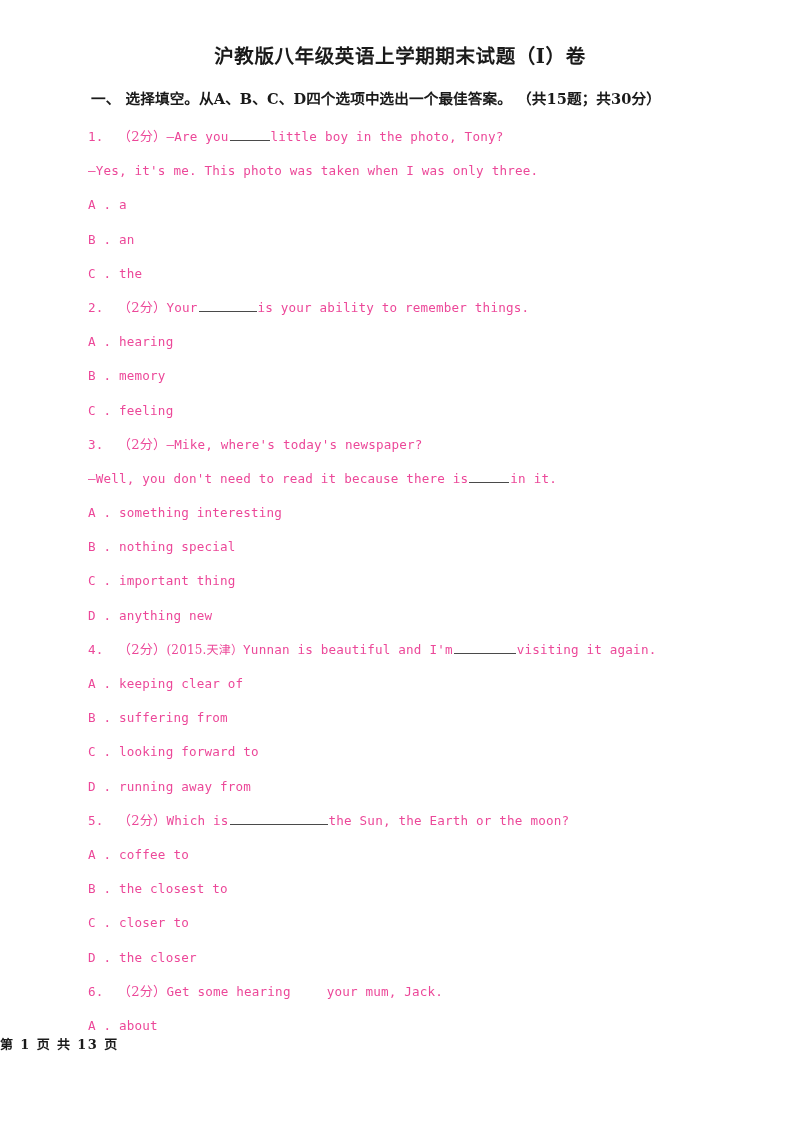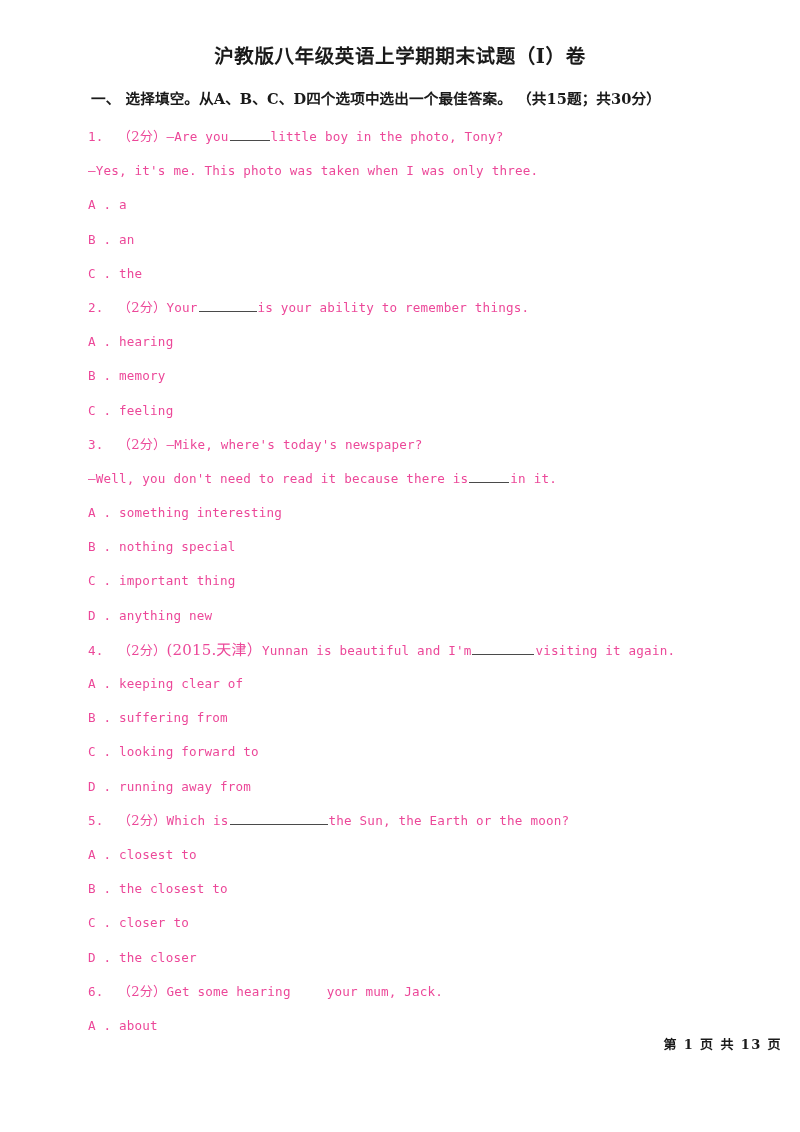--- a/index.html
+++ b/index.html
@@ -76,21 +76,21 @@
   .q-line .q-num {
     display: inline-block;
     min-width: 22px;
   }
   .q-line .q-pts {
     font-family: "DejaVu Serif", "Liberation Serif", serif;
     font-size: 13.2px;
   }
   .q-line .q-tag {
     font-family: "DejaVu Serif", "Liberation Serif", serif;
-    font-size: 15px;
+    font-size: 12px;
     margin-top: 13px;
   }
   .q-line .q-text,
   .cont-line .c-text,
   .opt-line .o-text {
     font-family: "DejaVu Sans Mono", "Liberation Mono", monospace;
   }
 
   
   .opt-line .o-letter {
@@ -111,21 +111,21 @@
   .blank.w-xl  { width: 62px; }
   .blank.w-xxl { width: 98px; }
   .blank.none  { border-bottom: none; width: 34px; }
 
   
   .footer {
     position: absolute;
     left: 0;
     top: 1034px;
     width: 782px;
-    text-align: right;
+    text-align: left;
     font-family: "DejaVu Serif", "Liberation Serif", serif;
     font-weight: bold;
     font-size: 13px;
     letter-spacing: 1.4px;
     color: #1a1a1a;
     white-space: nowrap;
   }
 </style>
 </head>
 <body>
@@ -151,21 +151,21 @@
       <div class="line opt-line"><span class="o-letter">A .</span> <span class="o-text">something interesting</span></div>
       <div class="line opt-line"><span class="o-letter">B .</span> <span class="o-text">nothing special</span></div>
       <div class="line opt-line"><span class="o-letter">C .</span> <span class="o-text">important thing</span></div>
       <div class="line opt-line"><span class="o-letter">D .</span> <span class="o-text">anything new</span></div>
       <div class="line q-line"><span class="q-num">4.</span> <span class="q-pts">（2分）</span><span class="q-tag">(2015.天津）</span><span class="q-text">Yunnan is beautiful and I'm</span><span class="blank w-xl"></span><span class="q-text">visiting it again.</span></div>
       <div class="line opt-line"><span class="o-letter">A .</span> <span class="o-text">keeping clear of</span></div>
       <div class="line opt-line"><span class="o-letter">B .</span> <span class="o-text">suffering from</span></div>
       <div class="line opt-line"><span class="o-letter">C .</span> <span class="o-text">looking forward to</span></div>
       <div class="line opt-line"><span class="o-letter">D .</span> <span class="o-text">running away from</span></div>
       <div class="line q-line"><span class="q-num">5.</span> <span class="q-pts">（2分）</span><span class="q-text">Which is</span><span class="blank w-xxl"></span><span class="q-text">the Sun, the Earth or the moon?</span></div>
-      <div class="line opt-line"><span class="o-letter">A .</span> <span class="o-text">closest to</span></div>
+      <div class="line opt-line"><span class="o-letter">A .</span> <span class="o-text">coffee to</span></div>
       <div class="line opt-line"><span class="o-letter">B .</span> <span class="o-text">the closest to</span></div>
       <div class="line opt-line"><span class="o-letter">C .</span> <span class="o-text">closer to</span></div>
       <div class="line opt-line"><span class="o-letter">D .</span> <span class="o-text">the closer</span></div>
       <div class="line q-line"><span class="q-num">6.</span> <span class="q-pts">（2分）</span><span class="q-text">Get some hearing</span><span class="blank none"></span><span class="q-text">your mum, Jack.</span></div>
       <div class="line opt-line"><span class="o-letter">A .</span> <span class="o-text">about</span></div>
     </div>
 
   <div class="footer">第 1 页 共 13 页</div>
 
 </div>

